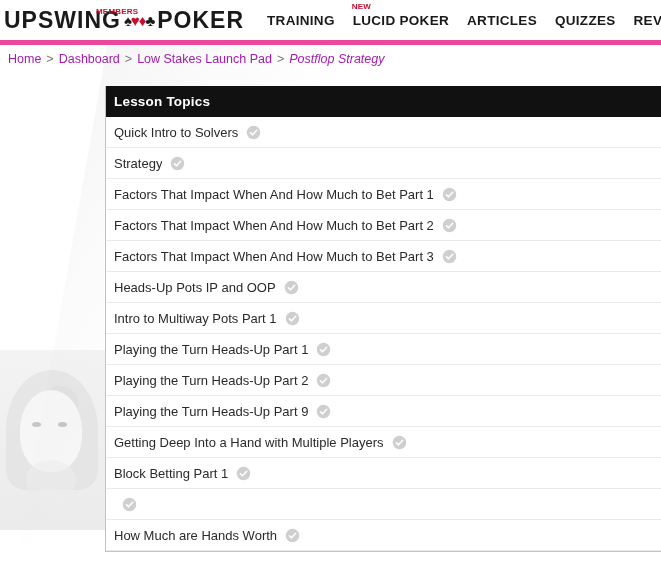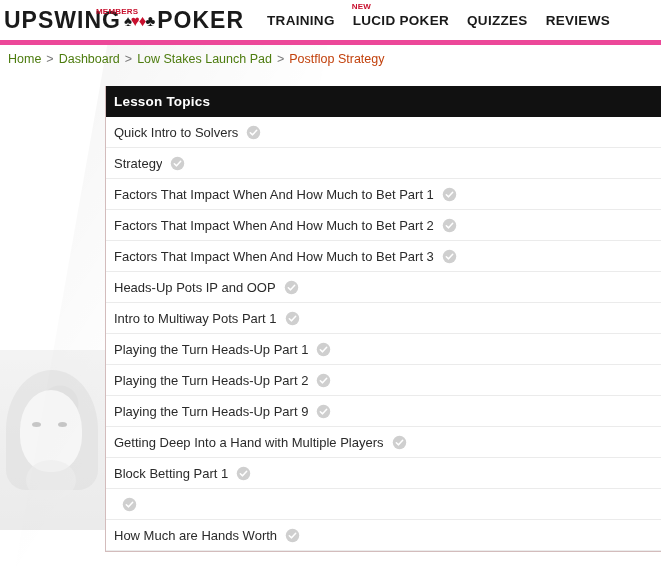--- a/index.html
+++ b/index.html
@@ -95,30 +95,31 @@
     height: 28px;
     display: flex;
     align-items: center;
     padding-left: 8px;
     font-size: 12.5px;
     color: #444;
     background: transparent;
     z-index: 4;
   }
   .crumb-link {
-    color: #4d7c0f;
+    color: #a21caf;
     text-decoration: none;
     cursor: pointer;
   }
   .crumb-sep {
     margin: 0 5px;
     color: #777;
   }
   .crumb-current {
-    color: #c2410c;
+    color: #a21caf;
+    font-style: italic;
   }
 
   
   .bg-art {
     position: absolute;
     left: 0;
     top: 60px;
     width: 120px;
     height: 526px;
     overflow: hidden;
@@ -259,20 +260,23 @@
   </div>
   <div class="main-nav">
     <div class="nav-item">
       <span>TRAINING</span>
     </div>
     <div class="nav-item">
       <span class="nav-badge">NEW</span>
       <span>LUCID POKER</span>
     </div>
     <div class="nav-item">
+      <span>ARTICLES</span>
+    </div>
+    <div class="nav-item">
       <span>QUIZZES</span>
     </div>
     <div class="nav-item">
       <span>REVIEWS</span>
     </div>
 
   </div>
 </div>
 
 <div class="breadcrumb-bar">

